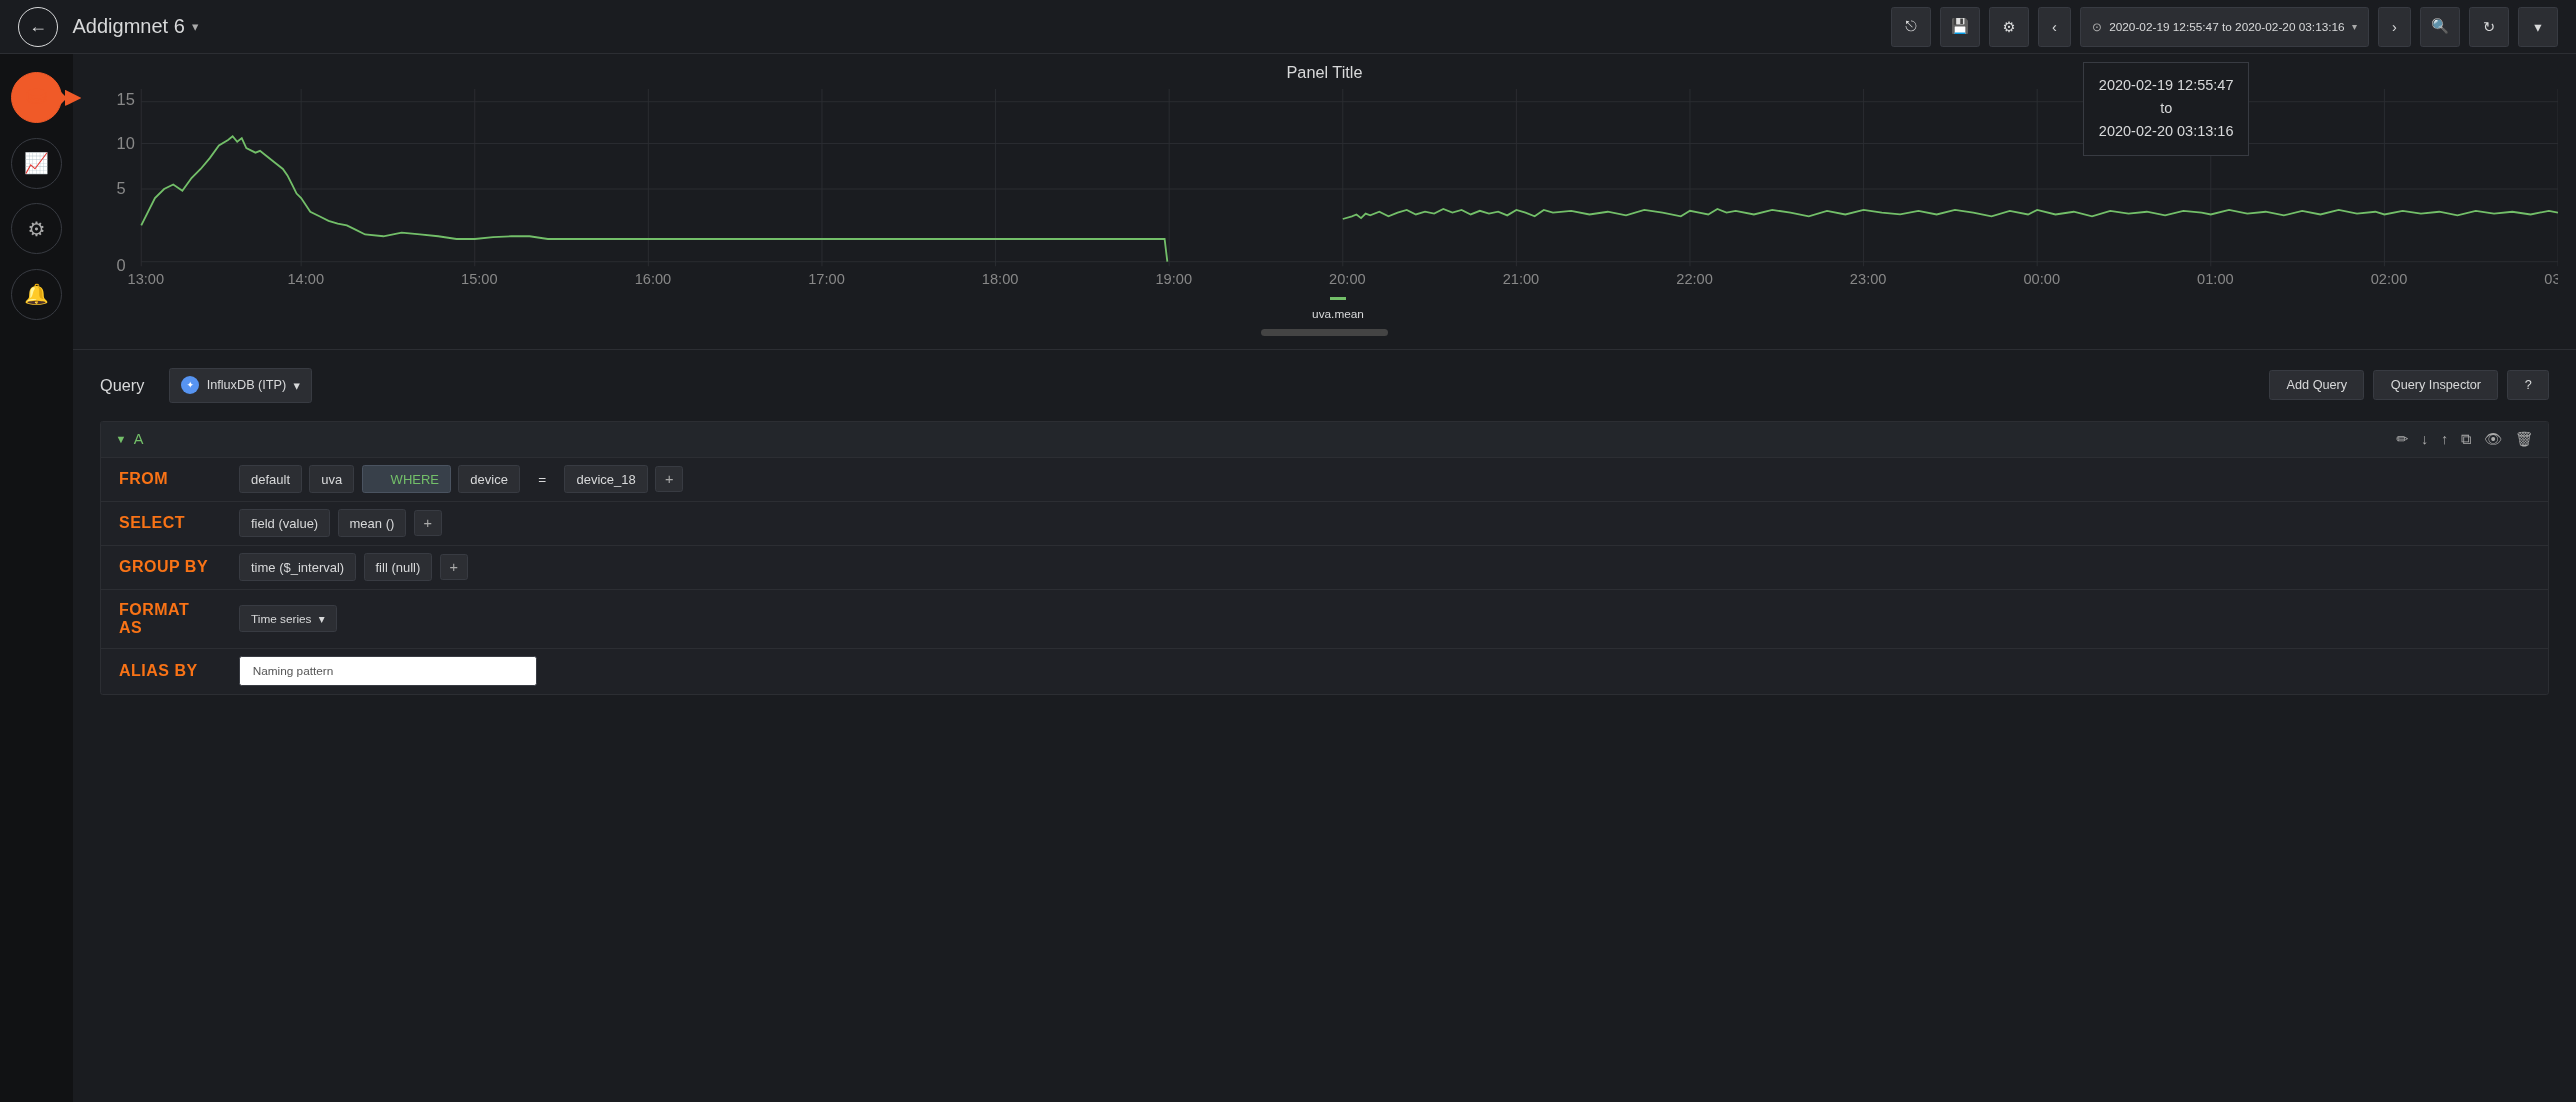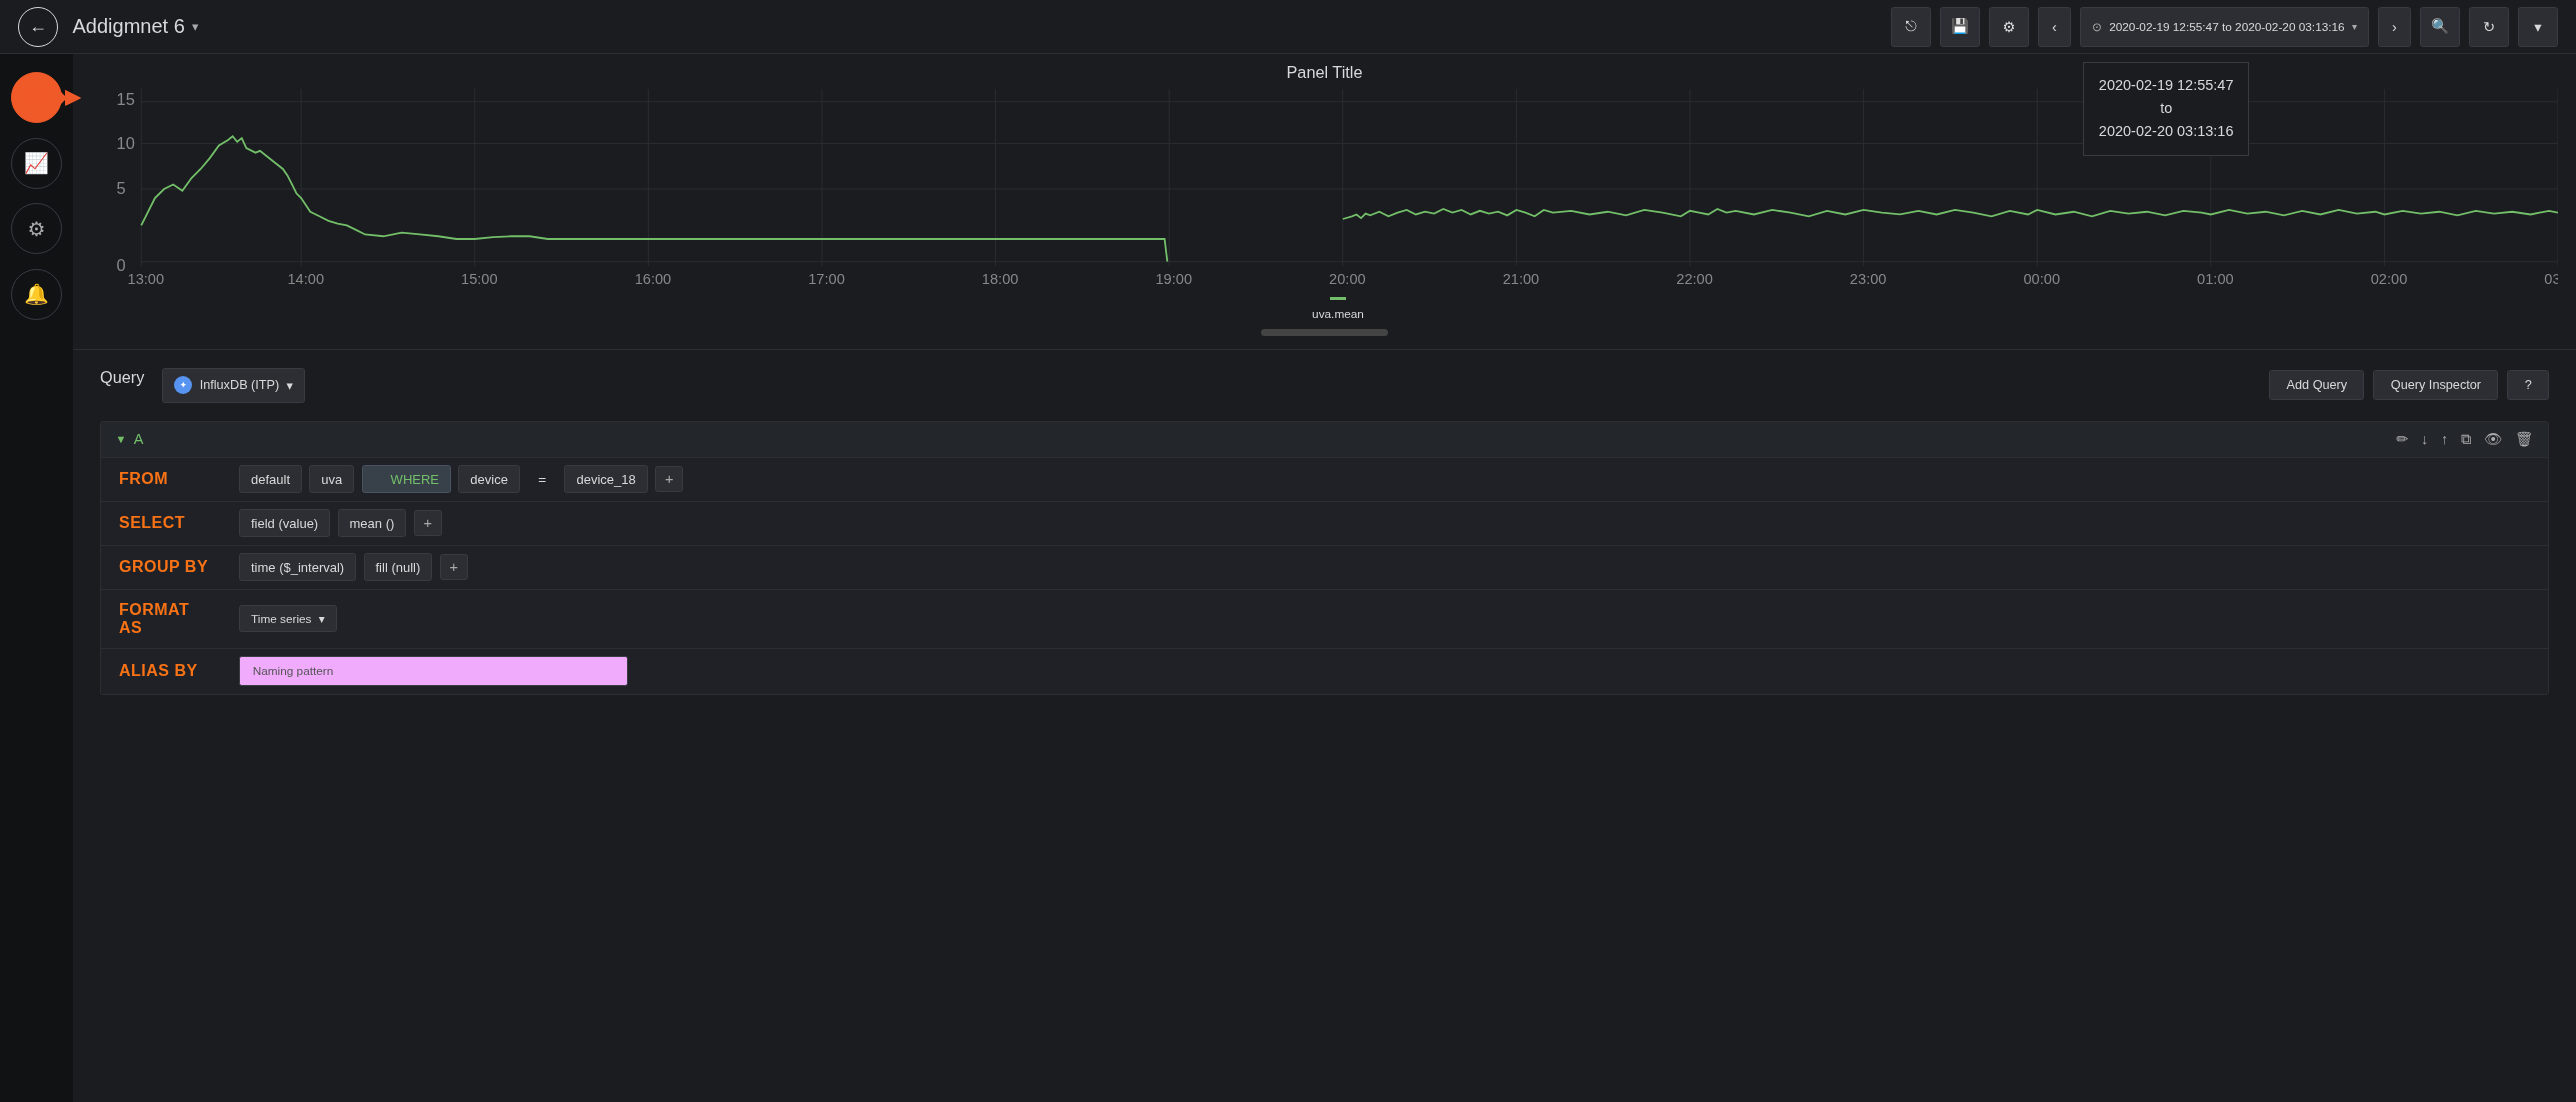--- a/index.html
+++ b/index.html
@@ -232,22 +232,22 @@
       overflow-y: auto;
     }
     .query-header {
       display: flex;
       align-items: center;
       justify-content: space-between;
       margin-bottom: 18px;
     }
     .query-header-left {
       display: flex;
-      align-items: flex-start;
-      gap: 18px;
+      align-items: center;
+      gap: 25px;
     }
     .query-label {
       font-size: 16.3px;
       color: #d8d9da;
     }
     .datasource-selector {
       display: flex;
       align-items: center;
       background: #2c2e33;
       border: 0.9px solid #383b42;
@@ -387,27 +387,27 @@
       background: #2c2e33;
       border: 0.9px solid #383b42;
       border-radius: 2.7px;
       padding: 5.4px 11px;
       font-size: 11.8px;
       color: #d8d9da;
       cursor: pointer;
       gap: 7.3px;
     }
     .alias-input {
-      background: #f0abfc;
+      background: #ffffff;
       border: 0.9px solid #383b42;
       border-radius: 2.7px;
       padding: 7.3px 12.7px;
       font-size: 11.8px;
       color: #666;
-      width: 389px;
+      width: 298px;
     }
     .alias-input::placeholder { color: #555; }
   </style>
 </head>
 <body>
 
 <div class="top-header">
   <div class="top-header-left">
     <button class="back-btn">
       <span>←</span>

